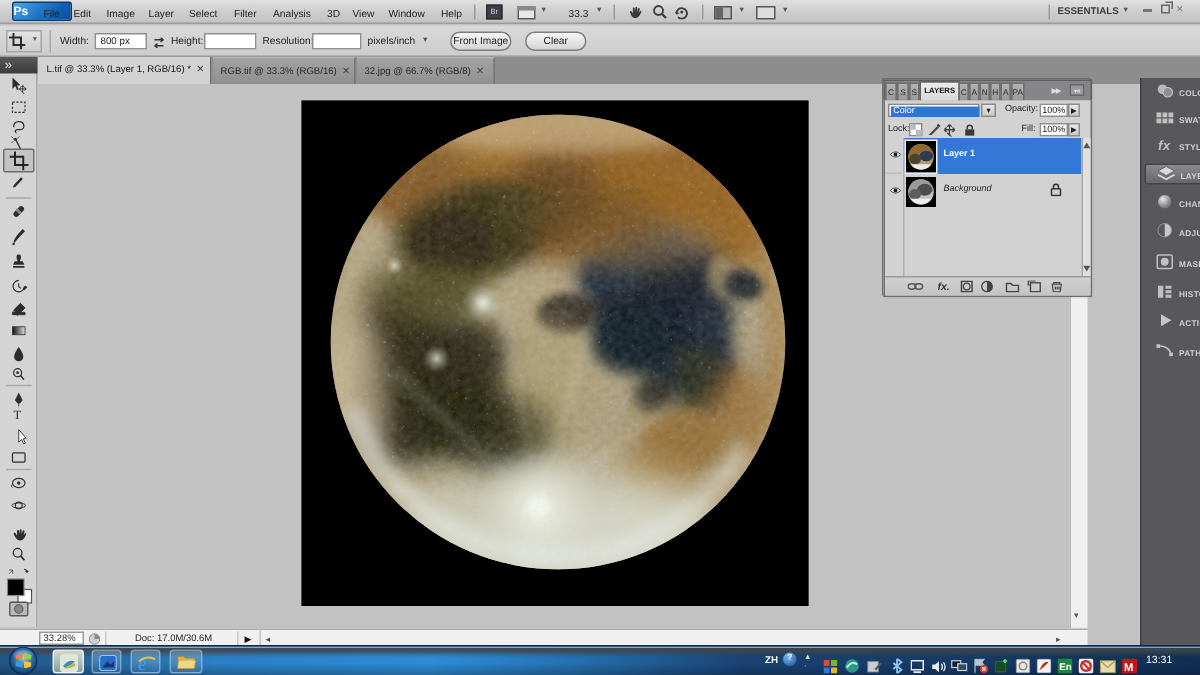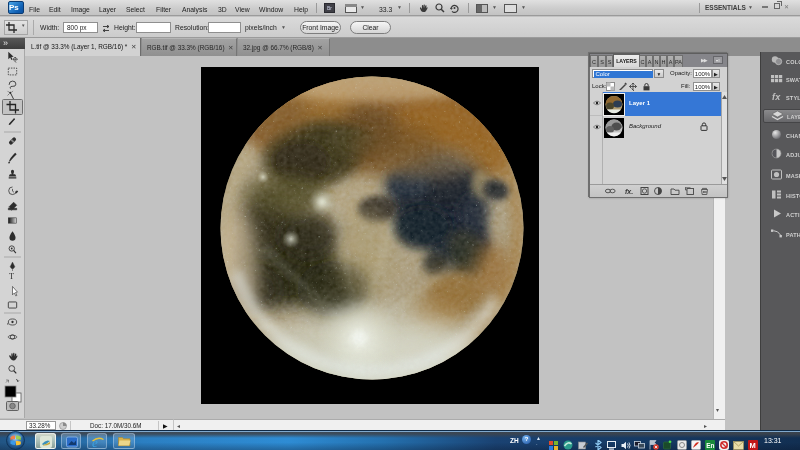--- a/index.html
+++ b/index.html
@@ -2,21 +2,21 @@
 <html><head>
 <meta charset="utf-8">
 <style>
   * { margin:0; padding:0; box-sizing:border-box; }
   html,body { width:800px; height:450px; overflow:hidden; }
   body { font-family:"Liberation Sans", sans-serif; position:relative; background:#c2c2c2; }
   .abs { position:absolute; }
   
   #appbar { left:0; top:0; width:800px; height:16px;
     background:linear-gradient(#e0e0e0,#cbcbcb 60%,#c3c3c3); border-bottom:1px solid #9b9b9b; }
-  #pslogo { left:8px; top:1px; width:16px; height:13px; border-radius:2px;
+  #pslogo { left:8px; top:1px; width:40px; height:13px; border-radius:2px;
     background:linear-gradient(135deg,#4aa6e8,#1060b4 70%,#0a4f9e); border:1px solid #0b3c74;
     color:#fff; font-size:8px; font-weight:bold; text-align:left; line-height:12px; }
   .menu { top:2px; height:15px; line-height:15px; font-size:6.8px; color:#1d1d1d; }
   .vdiv { top:3px; width:1px; height:10px; background:#9a9a9a; }
   
   #optbar { left:0; top:17px; width:800px; height:21px;
     background:linear-gradient(#dadada,#cccccc); border-bottom:1px solid #9b9b9b; }
   .olabel { top:0px; height:21px; line-height:21px; font-size:6.8px; color:#1c1c1c; }
   .oinput { top:5px; height:11px; background:#fff; border:1px solid #8f8f8f;
     font-size:6.5px; color:#1c1c1c; line-height:9px; padding-left:3px; }

